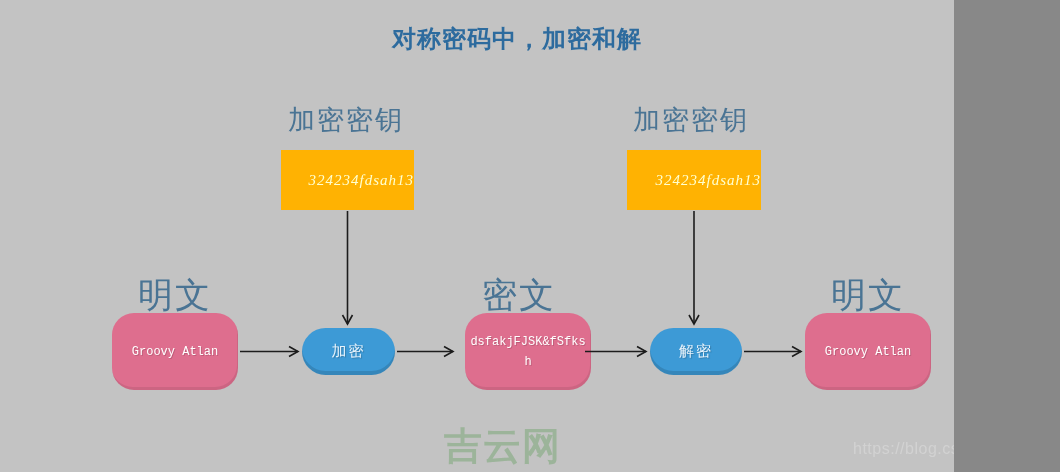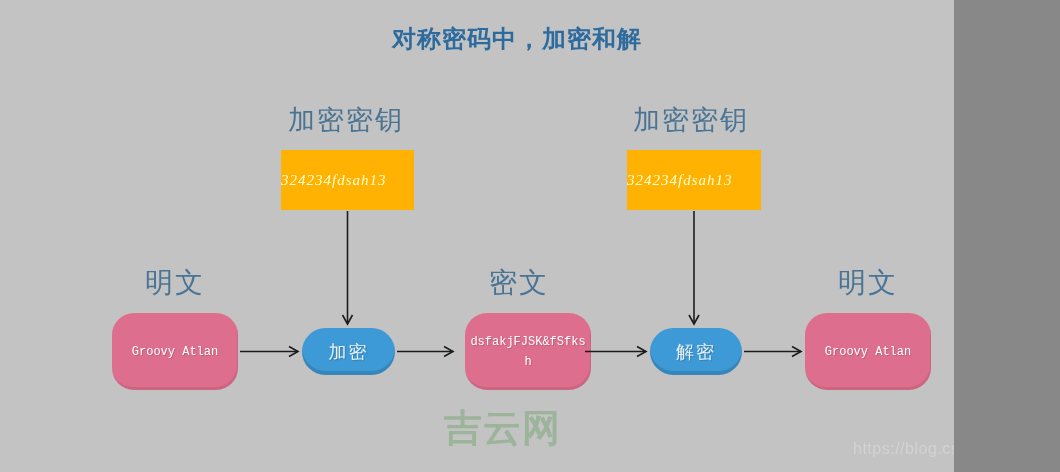--- a/index.html
+++ b/index.html
@@ -16,28 +16,28 @@
   }
   .node-label{
     position:absolute;text-align:center;
     color:var(--label-text,#4a7494);
     font-family:Liberation Mono, monospace;
     letter-spacing:2px;
   }
   .key-label{font-size:27px;width:200px;top:102px;}
   #key-label-left{left:246px;}
   #key-label-right{left:591px;}
-  .box-label{font-size:28px;width:140px;top:264px;}
+  .box-label{font-size:35px;width:140px;top:272px;}
   #label-plaintext-left{left:105px;}
   #label-ciphertext{left:449px;text-align:center;}
   #label-plaintext-right{left:798px;}
   .key-box{
     position:absolute;top:150px;height:60px;
     background:var(--key-box,#ffb202);
-    display:flex;align-items:center;justify-content:flex-start;
+    display:flex;align-items:center;justify-content:flex-end;
   }
   #key-box-left{left:281px;width:133px;}
   #key-box-right{left:627px;width:134px;}
   .key-text{
     font-family:"Liberation Serif","DejaVu Serif",serif;
     font-style:italic;font-size:15px;letter-spacing:1px;
     color:var(--key-box-text,#ffffd0);
   }
   .data-box{
     position:absolute;top:313px;width:126px;height:77px;
@@ -56,29 +56,29 @@
   }
   .pill{
     position:absolute;top:328px;height:47px;border-radius:24px;
     background:var(--process-box,#3d9ad6);
     box-shadow:inset 0 -4px 0 rgba(0,0,0,0.13);
     display:flex;align-items:center;justify-content:center;
   }
   #pill-encrypt{left:302px;width:93px;}
   #pill-decrypt{left:650px;width:92px;}
   .pill-text{
-    font-size:18px;color:var(--process-box-text,#e8f3fb);letter-spacing:2px;
+    font-size:15px;color:var(--process-box-text,#e8f3fb);letter-spacing:2px;
     font-family:Liberation Serif, serif;
     text-shadow:1px 1px 1px rgba(0,0,0,0.2);
   }
   #arrow-layer{position:absolute;left:0;top:0;width:1060px;height:472px;pointer-events:none;}
   .arrow-line{stroke:var(--arrow,#1c1c1c);stroke-width:1.6;fill:none;}
   .arrow-head{stroke:var(--arrow,#1c1c1c);stroke-width:1.6;fill:none;}
   #site-watermark{
-    position:absolute;left:444px;top:403px;
+    position:absolute;left:444px;top:421px;
     font-size:38px;font-weight:bold;letter-spacing:1px;
     color:var(--watermark,#9cb49a);
     font-family:"Liberation Sans","DejaVu Sans",sans-serif;
   }
   #url-watermark{
     position:absolute;left:853px;top:440px;
     font-size:16px;color:var(--url-text,#d2d2d2);letter-spacing:0.5px;
   }
 </style>
 </head>

